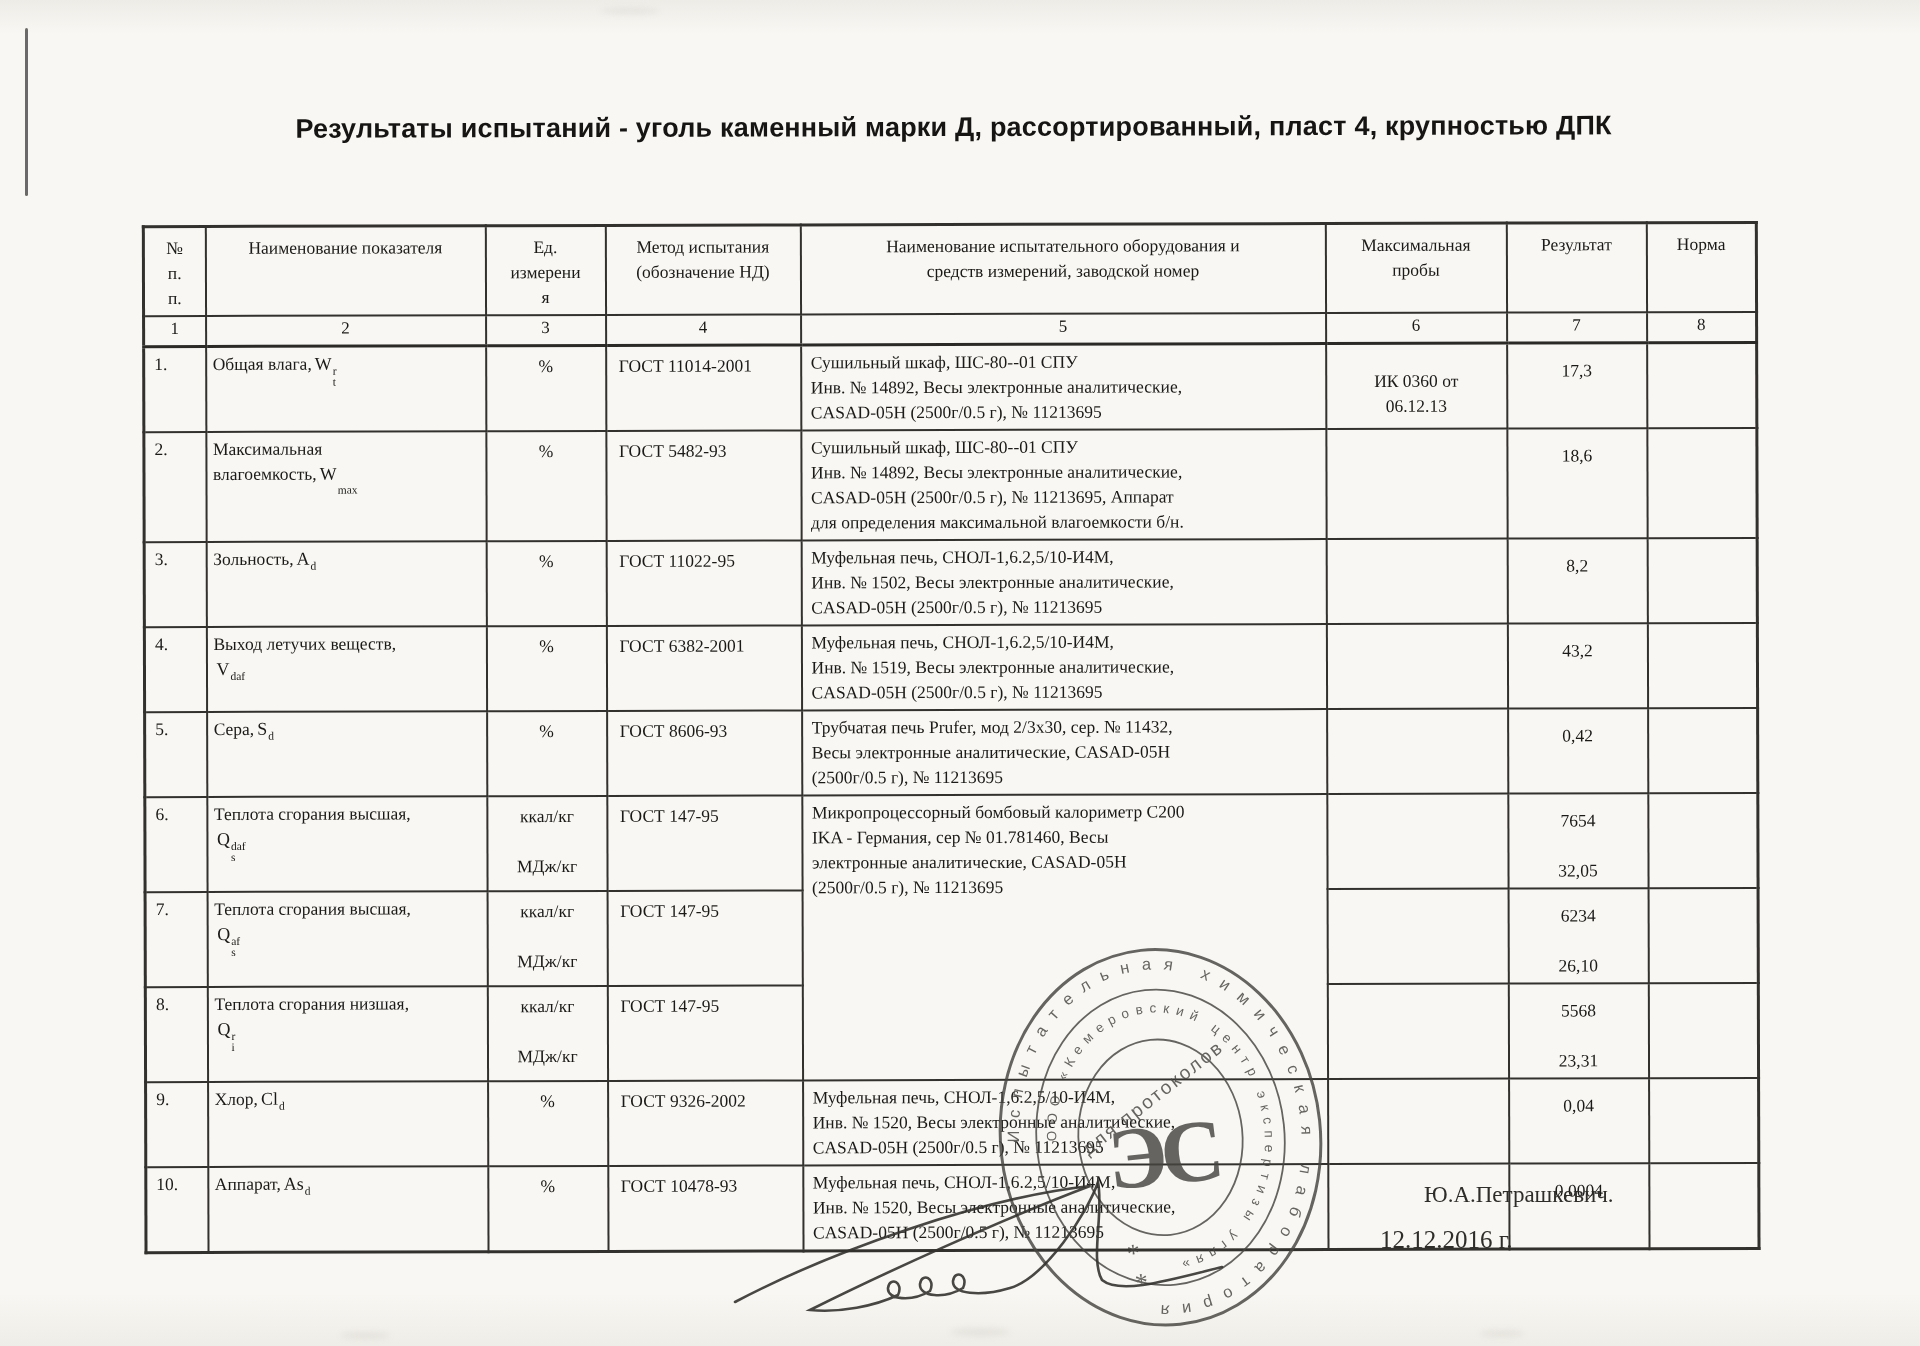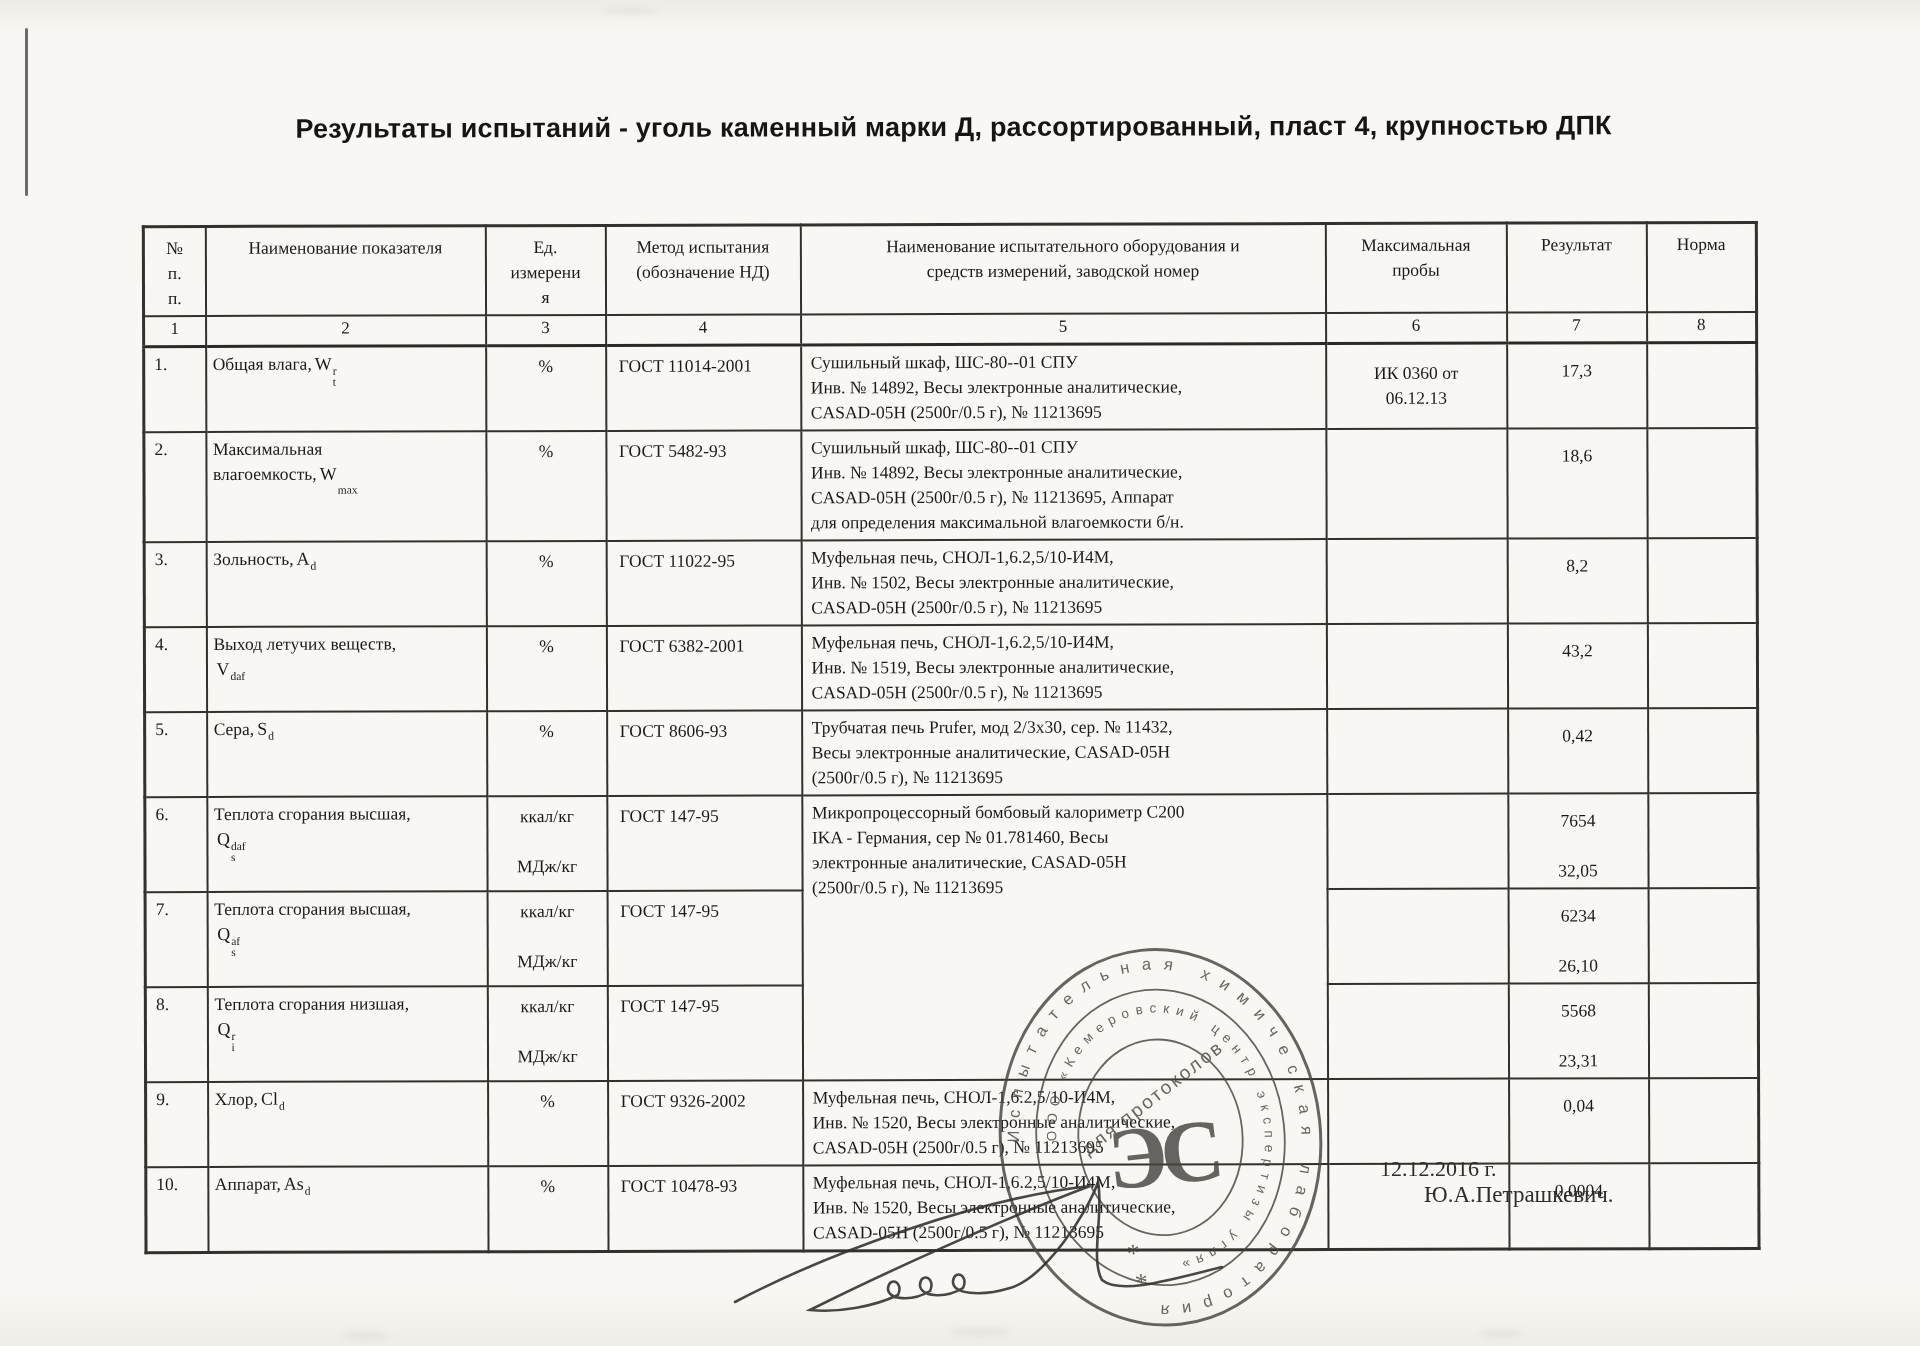--- a/index.html
+++ b/index.html
@@ -28,33 +28,33 @@
   tr.h-head{height:72px;}
   tr.h-num{height:30px;}
   tr.h-num td{border-top:2px solid #33312d;border-bottom:3px solid #2b2a26;text-align:center;padding:1px 0;line-height:22px;font-size:17px;}
   tr.r1{height:79px;} tr.r2{height:104px;} tr.r3{height:82px;} tr.r4{height:78px;} tr.r5{height:80px;}
   tr.r6{height:83px;} tr.r7{height:82px;} tr.r8{height:82px;} tr.r9{height:80px;} tr.r10{height:74px;}
   td.c-num{padding-left:9px;}
   td.c-name{}
   td.c-unit{text-align:center;padding-top:7px;}
   td.c-method{padding-left:12px;padding-top:7px;}
   td.c-equip{padding-left:9px;}
-  td.c-sample{text-align:center;padding-top:16px;}
+  td.c-sample{text-align:center;padding-top:24px;}
   td.c-result{text-align:center;padding-top:14px;}
   .formula{display:inline-block;margin-left:3px;white-space:nowrap;}
   .fbase{font-size:18px;}
   .fstack{display:inline-flex;flex-direction:column;align-items:flex-start;font-size:11.5px;line-height:11px;vertical-align:-5px;margin-left:1px;}
   .fsup,.fsub{min-height:11px;}
   
   .stamp{position:absolute;left:994px;top:942px;width:340px;height:400px;opacity:.82;transform:rotate(-6deg);z-index:5;}
   .stamp text{fill:#474540;}
   
   .signature{position:absolute;left:690px;top:1140px;width:580px;height:210px;z-index:6;}
   .sig-name{position:absolute;left:1388px;top:1182px;font-size:23px;color:#2e2d2a;z-index:7;margin-left:36px;}
-  .sig-date{position:absolute;left:1380px;top:1156px;font-size:22px;color:#2e2d2a;z-index:7;}
+  .sig-date{position:absolute;left:1380px;top:1226px;font-size:25px;color:#2e2d2a;z-index:7;}
 </style>
 </head>
 <body>
 
 <div class="artifact-line"></div>
 <div class="smudge" style="left:340px;top:1332px;width:50px;height:7px;"></div>
 <div class="smudge" style="left:950px;top:1328px;width:60px;height:8px;"></div>
 <div class="smudge" style="left:1480px;top:1330px;width:44px;height:7px;"></div>
 <div class="smudge" style="left:600px;top:8px;width:60px;height:6px;"></div>
 

